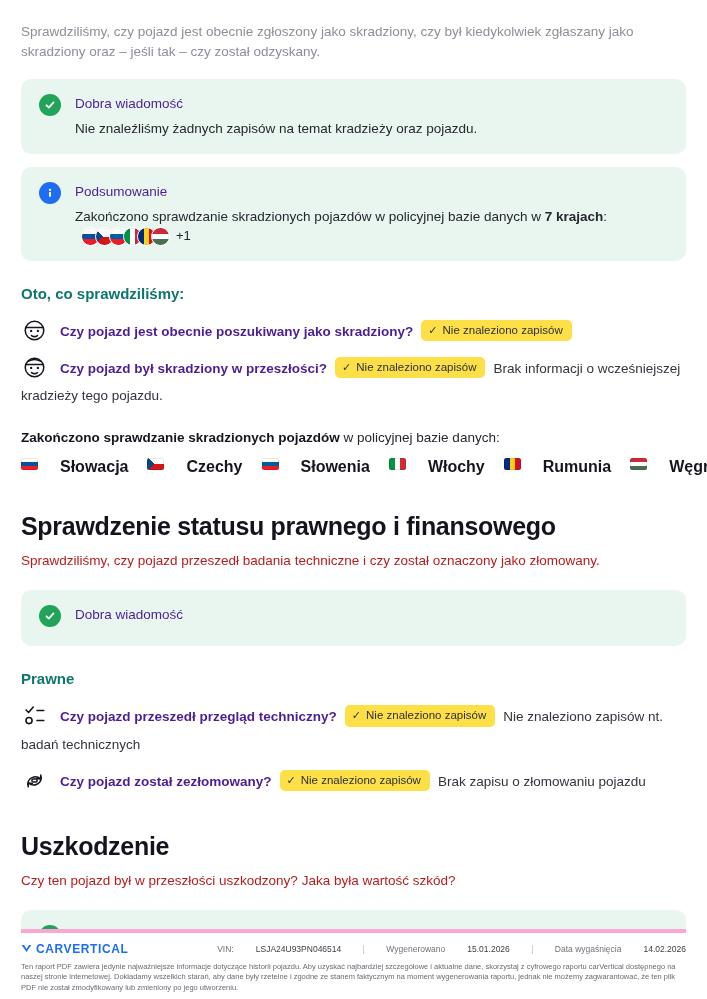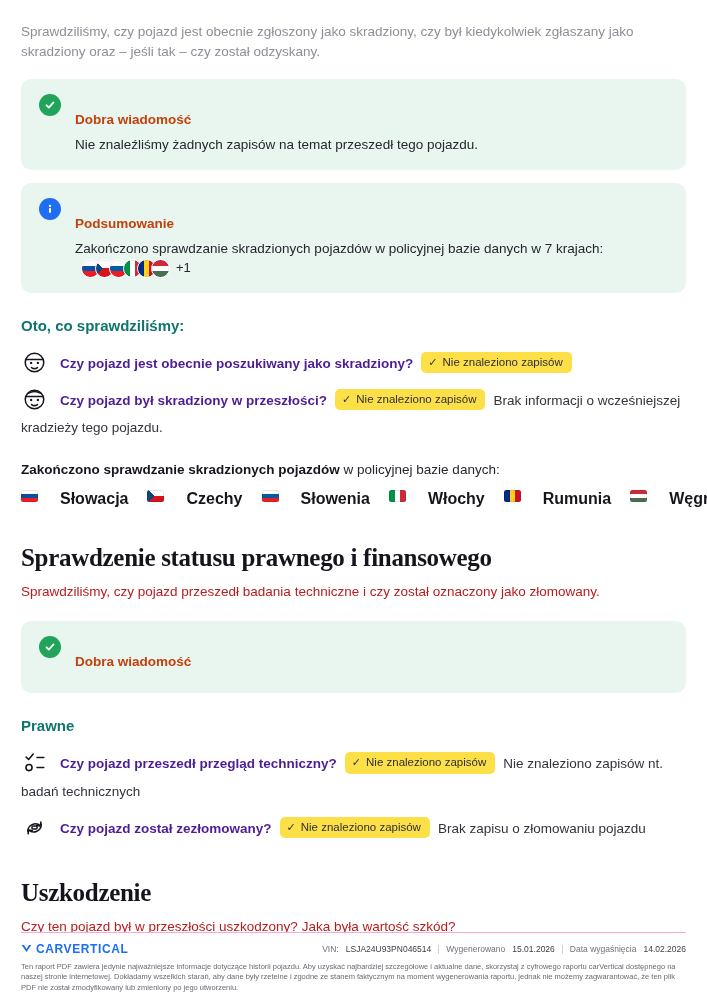--- a/index.html
+++ b/index.html
@@ -10,23 +10,23 @@
   }
   .page { padding:18px 21px 0 21px; }
 
   .intro { color:#8e8e98; font-size:13.5px; line-height:1.45; margin:4px 0 18px 0; max-width:660px; }
 
   .alert { background:#e9f6ef; border-radius:10px; padding:15px 18px 15px 54px; position:relative; margin:0 0 13px 0; }
   .alert-icon { position:absolute; left:18px; top:15px; width:22px; height:22px; border-radius:50%;
     display:flex; align-items:center; justify-content:center; }
   .alert-icon.green { background:#21a35a; }
   .alert-icon.blue  { background:#1f6df2; }
-  .alert-title { font-weight:bold; font-size:13.5px; margin:18px 0 9px 0; color:#c2410c; }
+  .alert-title { font-weight:normal; font-size:13.5px; margin:2px 0 9px 0; color:#4c1d95; }
   .alert-text { font-size:13.5px; color:#26262f; line-height:1.4; display:flex; align-items:center; flex-wrap:wrap; }
-  .alert-text b { font-weight:normal; }
+  .alert-text b { font-weight:bold; }
   .sp { white-space:pre; }
 
   .flag-stack { display:flex; align-items:center; margin-left:6px; }
   .flag-circle { width:17px; height:17px; border-radius:50%; border:1.5px solid #ffffff; margin-left:-5px;
     box-shadow: inset 0 0 0 0.5px rgba(0,0,0,.15); background-size:cover; }
   .flag-circle:first-child { margin-left:0; }
   .more-flags { font-size:13px; color:#26262f; margin-left:6px; }
 
   .section-sub { font-size:15px; font-weight:bold; margin:24px 0 14px 0; color:#0f766e; }
 
@@ -37,48 +37,48 @@
     font-size:11.5px; line-height:1.4; color:#2f2f38; margin:4px 8px; vertical-align:2px; white-space:nowrap; }
   .badge .tick { margin-right:5px; font-size:11px; }
 
   .db-line { font-size:13.5px; margin:20px 0 13px 0; color:#26262f; }
   .db-line b { font-weight:bold; color:#15151e; }
 
   .countries { display:flex; align-items:center; gap:19px; }
   .country { display:flex; align-items:flex-start; gap:22px; font-size:16px; font-weight:bold; color:#15151e; }
   .flag-rect { width:17px; height:12px; border-radius:2.5px; box-shadow: inset 0 0 0 0.5px rgba(0,0,0,.18); background-size:cover; }
 
-  h1.section-title { font-size:25px; font-weight:800; letter-spacing:-0.3px; margin:36px 0 10px 0; color:#14141f;font-family:Liberation Serif, serif; }
+  h1.section-title { font-size:25px; font-weight:800; letter-spacing:-0.3px; margin:36px 0 10px 0; color:#14141f; }
   .section-desc { color:#b91c1c; font-size:13.5px; line-height:1.45; margin:0 0 20px 0; }
 
-  .footer { position:absolute; left:21px; right:21px; bottom:0; border-top:1px solid #f9a8d4; padding:9px 0 6px 0; background:#fff; }
+  .footer { position:absolute; left:21px; right:21px; bottom:0; border-top:4px solid #f9a8d4; padding:9px 0 6px 0; background:#fff; }
   .footer-top { display:flex; justify-content:space-between; align-items:center; }
   .logo { display:flex; align-items:center; gap:4px; color:#1b6ef3; font-weight:bold; font-size:12px; letter-spacing:0.6px; }
-  .meta { display:flex; align-items:flex-end; gap:7px; font-size:8.5px; color:#55555e; }
+  .meta { display:flex; align-items:flex-end; gap:22px; font-size:8.5px; color:#55555e; }
   .meta .lbl { color:#70707a; }
   .meta .val { color:#3c3c46; }
   .meta-sep { width:1px; height:9px; background:#cfcfd6; }
   .disclaimer { font-size:7.5px; color:#6a6a73; line-height:1.4; margin-top:6px; }
 </style>
 </head>
 <body>
 
 <div class="page">
 
   <p class="intro">Sprawdziliśmy, czy pojazd jest obecnie zgłoszony jako skradziony, czy był kiedykolwiek zgłaszany jako skradziony oraz – jeśli tak – czy został odzyskany.</p>
 
   <div class="alert">
     <span class="alert-icon green">
       <svg width="14" height="14" viewBox="0 0 24 24">
           <path d="M6 12.5l4 4 8-9" stroke="#fff" stroke-width="3" fill="none" stroke-linecap="round" stroke-linejoin="round"></path>
         </svg>
     </span>
     <div class="alert-title">Dobra wiadomość</div>
     <div class="alert-text">
-        <span>Nie znaleźliśmy żadnych zapisów na temat przeszedł tego pojazdu.</span>
+        <span>Nie znaleźliśmy żadnych zapisów na temat kradzieży oraz pojazdu.</span>
       </div>
   </div>
 
   <div class="alert">
     <span class="alert-icon blue">
       <svg width="14" height="14" viewBox="0 0 24 24">
           <circle cx="12" cy="6.5" r="2" fill="#fff"></circle>
           <rect x="10.3" y="10" width="3.4" height="9" rx="1.7" fill="#fff"></rect>
         </svg>
     </span>

